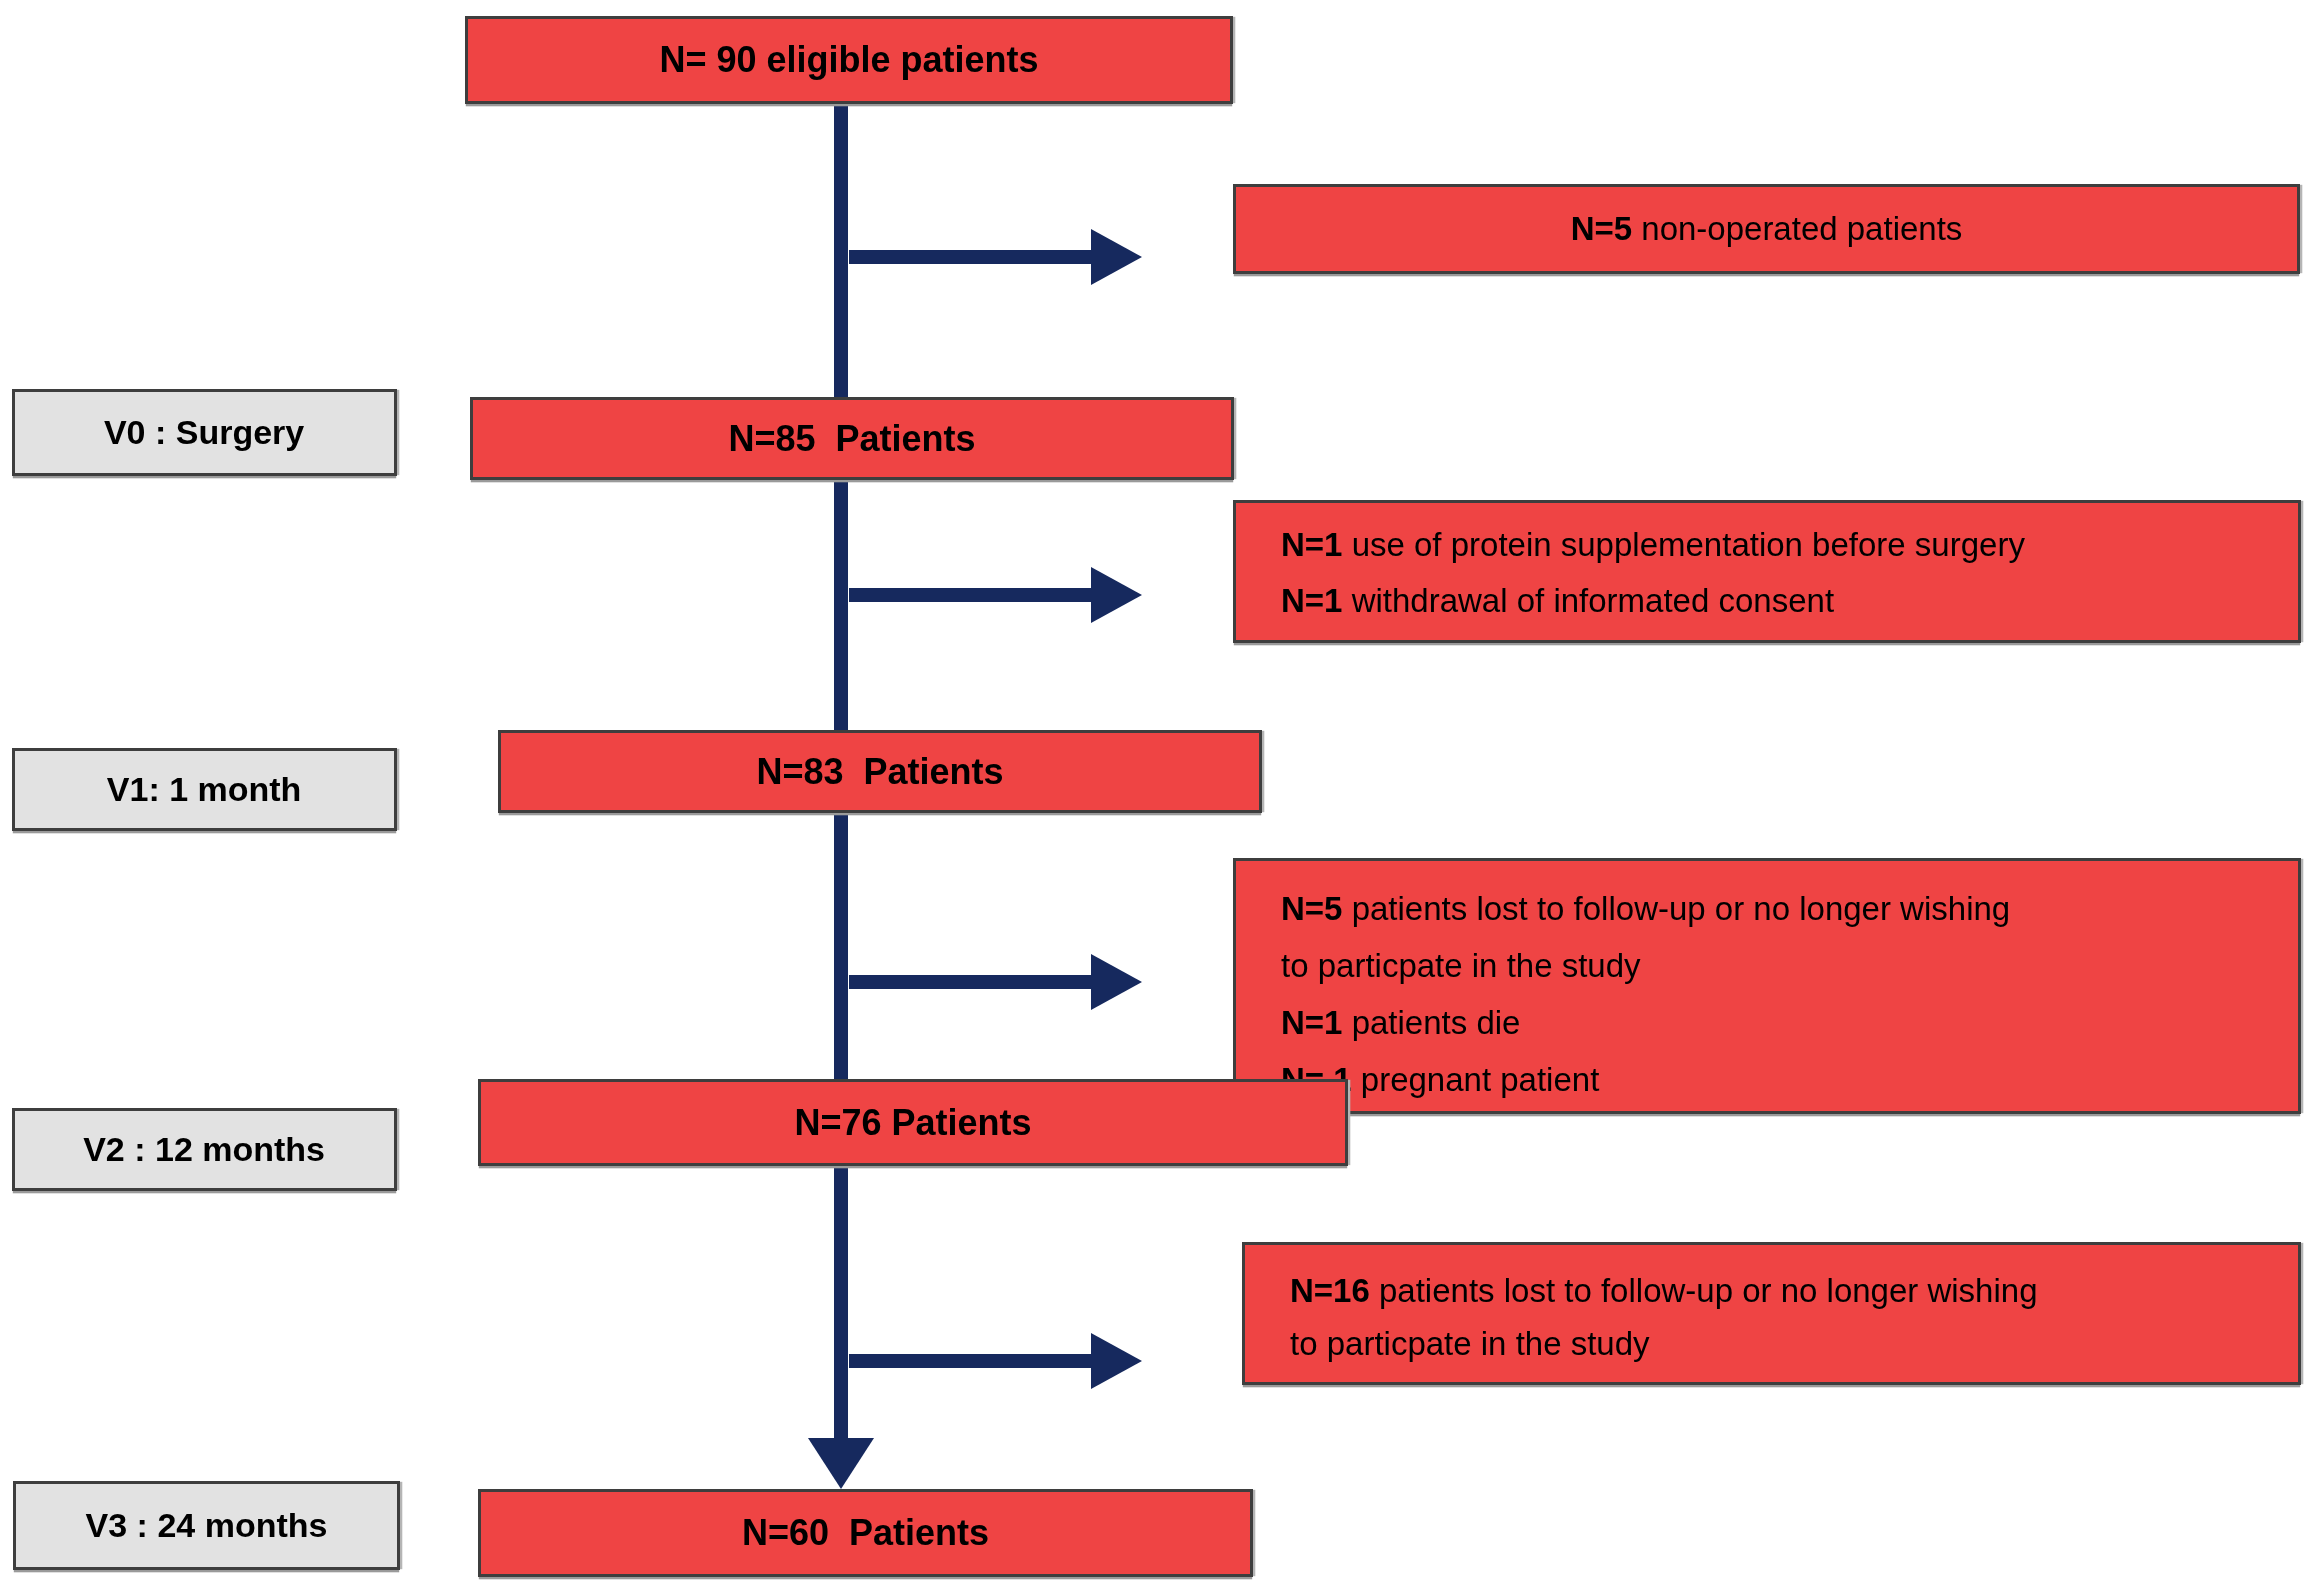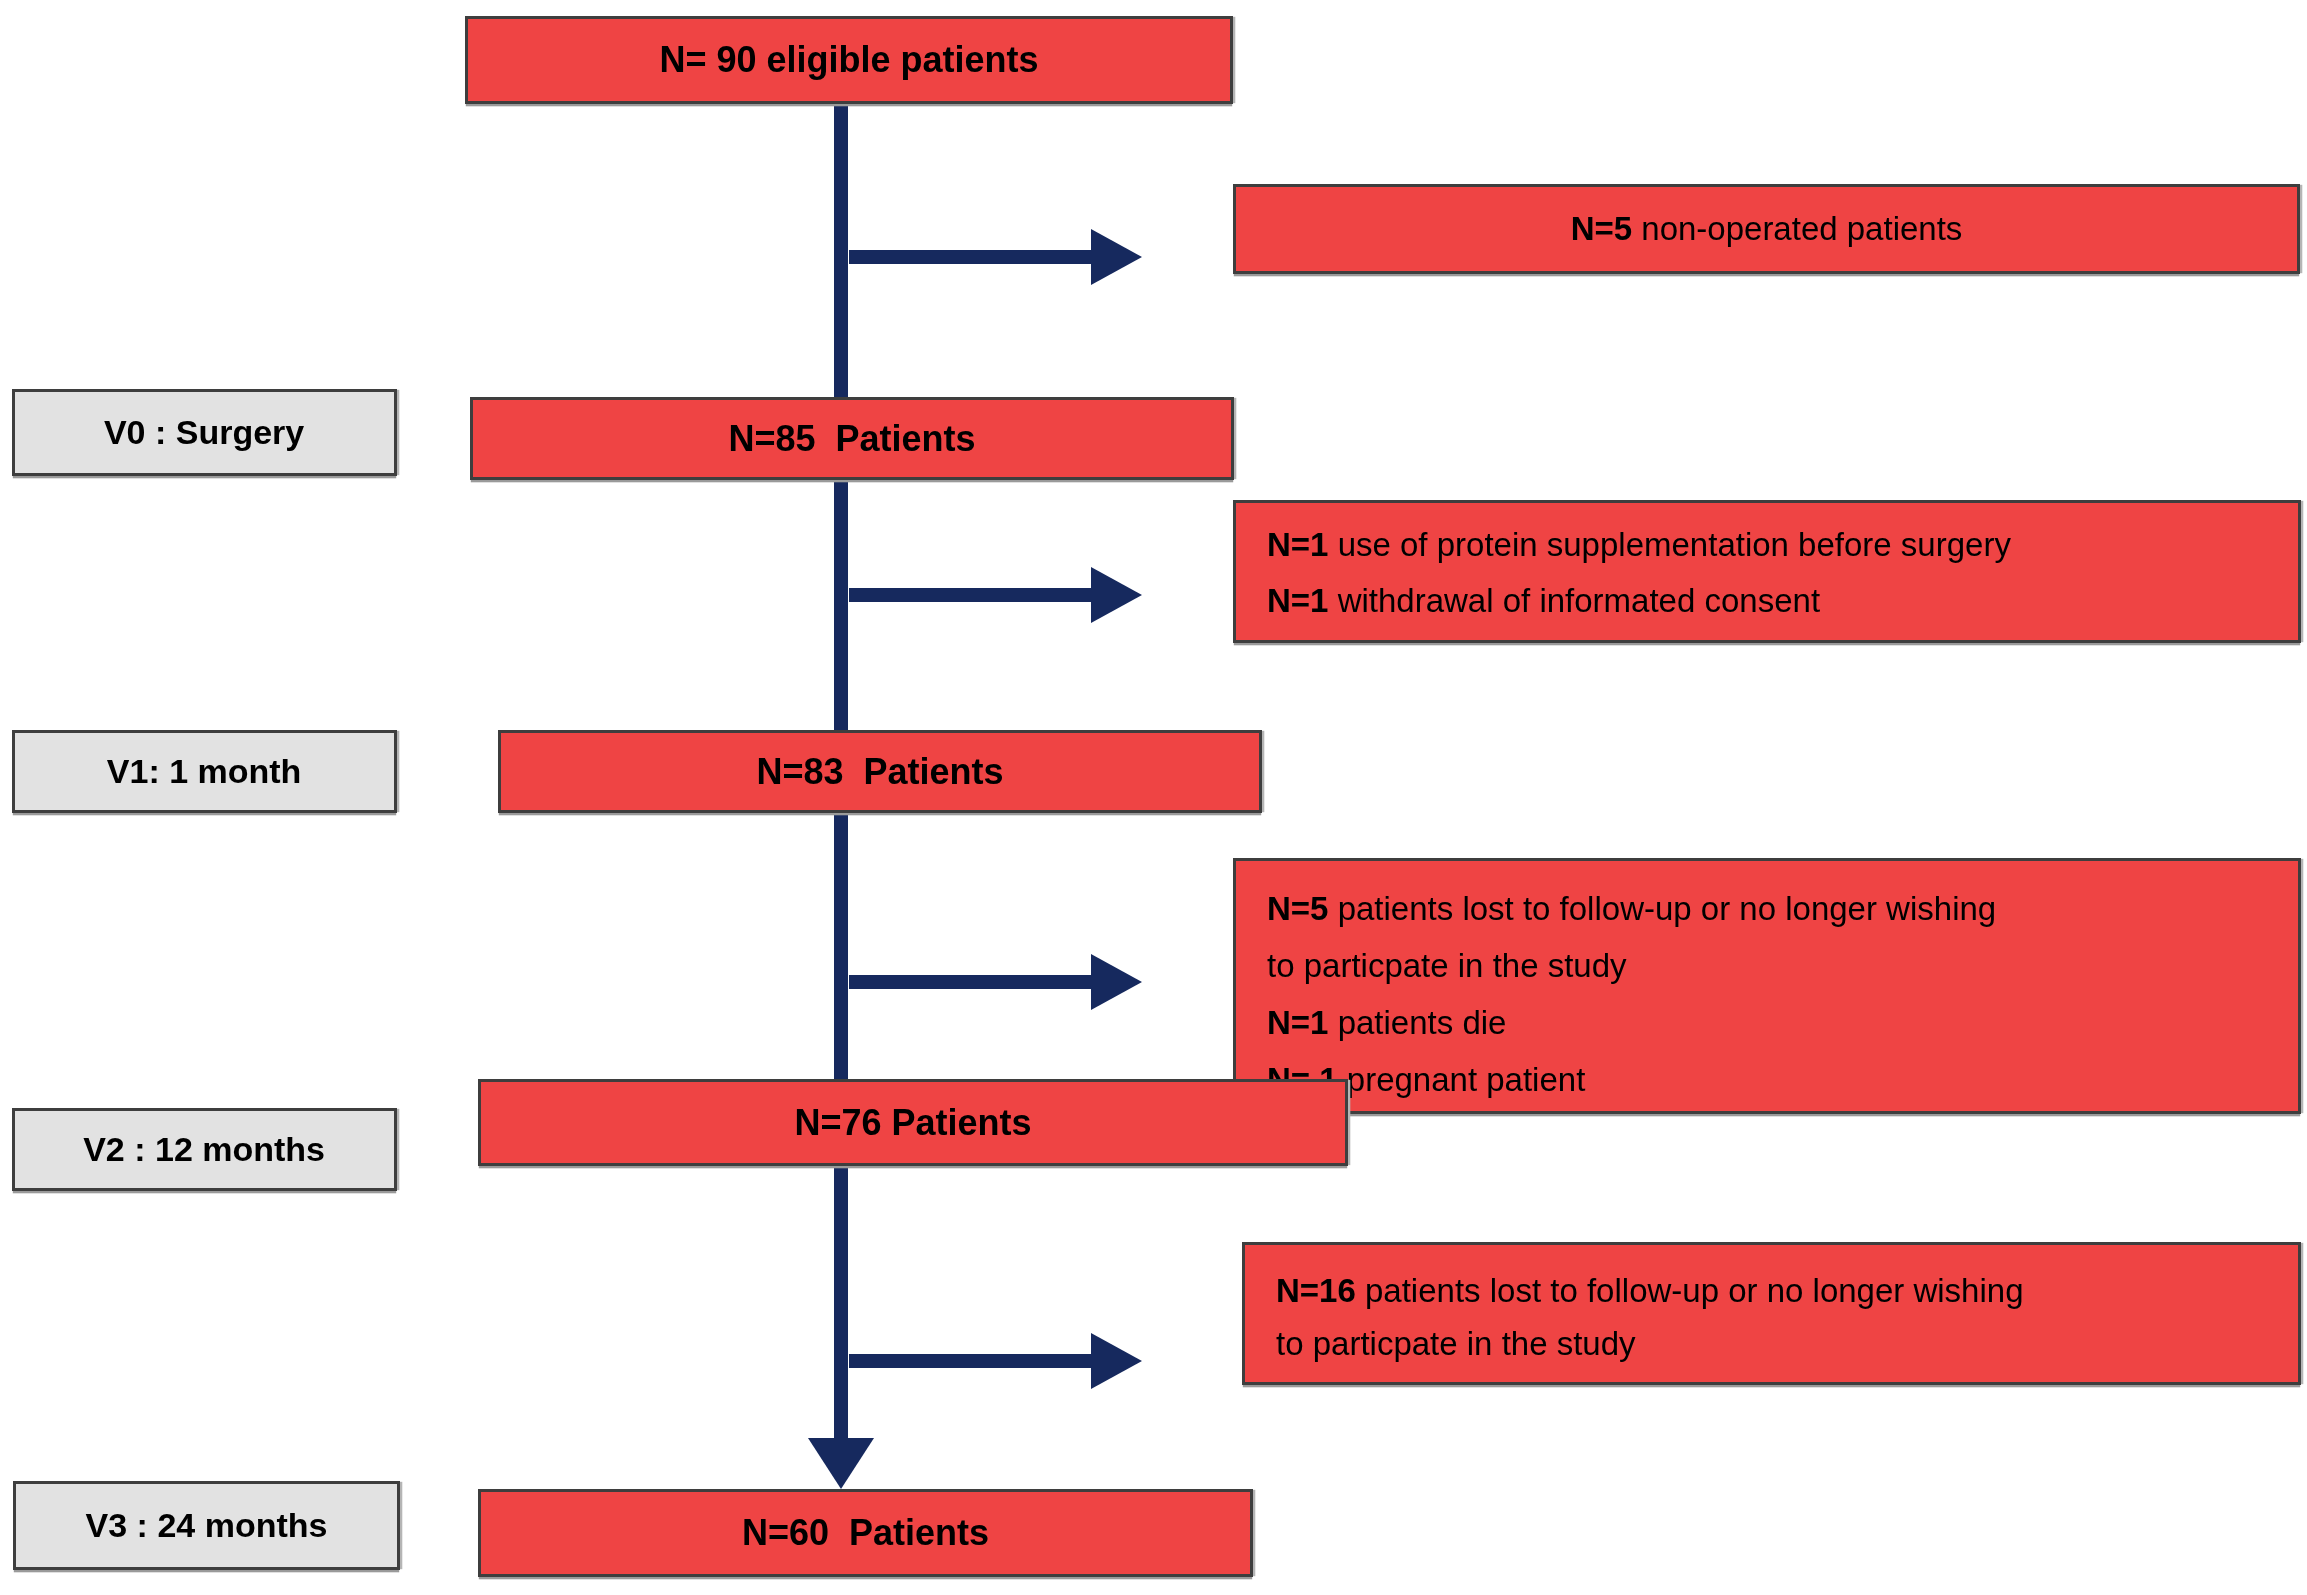--- a/index.html
+++ b/index.html
@@ -58,21 +58,21 @@
   }
   .mainbox{font-weight:bold;font-size:36px;}
   .mainbox .box-text{white-space:pre;}
   .stagelabel{
     background:var(--grayfill);
     font-weight:bold;
     font-size:34px;
   }
   .exclbox{font-size:33px;}
   .exclbox .b{font-weight:bold;}
-  .excl-lines{padding-left:31px;padding-right:18.6px;}
+  .excl-lines{padding-left:45px;padding-right:18.6px;}
   .line{white-space:pre-wrap;}
   .e2 .line{line-height:56px;}
   .e3 .line{line-height:57px;}
   .e4 .line{line-height:53px;}
 </style>
 </head>
 <body>
 
 <div id="canvas">
 
@@ -113,21 +113,21 @@
   </div>
 
   <div class="box exclbox excl-lines e4" style="left:1242px;top:1242px;width:1059px;height:143px;padding-top:18.6px;">
     <div class="line"><span class="b">N=16</span><span> patients lost to follow-up or no longer wishing</span></div>
     <div class="line"><span>to particpate in the study</span></div>
   </div>
 
   <div class="box stagelabel center" style="left:11.6px;top:389px;width:385px;height:87px;">
     <span class="box-text">V0 : Surgery</span>
   </div>
-  <div class="box stagelabel center" style="left:11.6px;top:730px;width:385px;height:83px;">
+  <div class="box stagelabel center" style="left:11.6px;top:748px;width:385px;height:83px;">
     <span class="box-text">V1: 1 month</span>
   </div>
   <div class="box stagelabel center" style="left:11.6px;top:1108px;width:385px;height:83px;">
     <span class="box-text">V2 : 12 months</span>
   </div>
   <div class="box stagelabel center" style="left:13px;top:1481px;width:387px;height:89px;">
     <span class="box-text">V3 : 24 months</span>
   </div>
 
   <div class="box mainbox center" style="left:465px;top:15.5px;width:768px;height:88px;">

